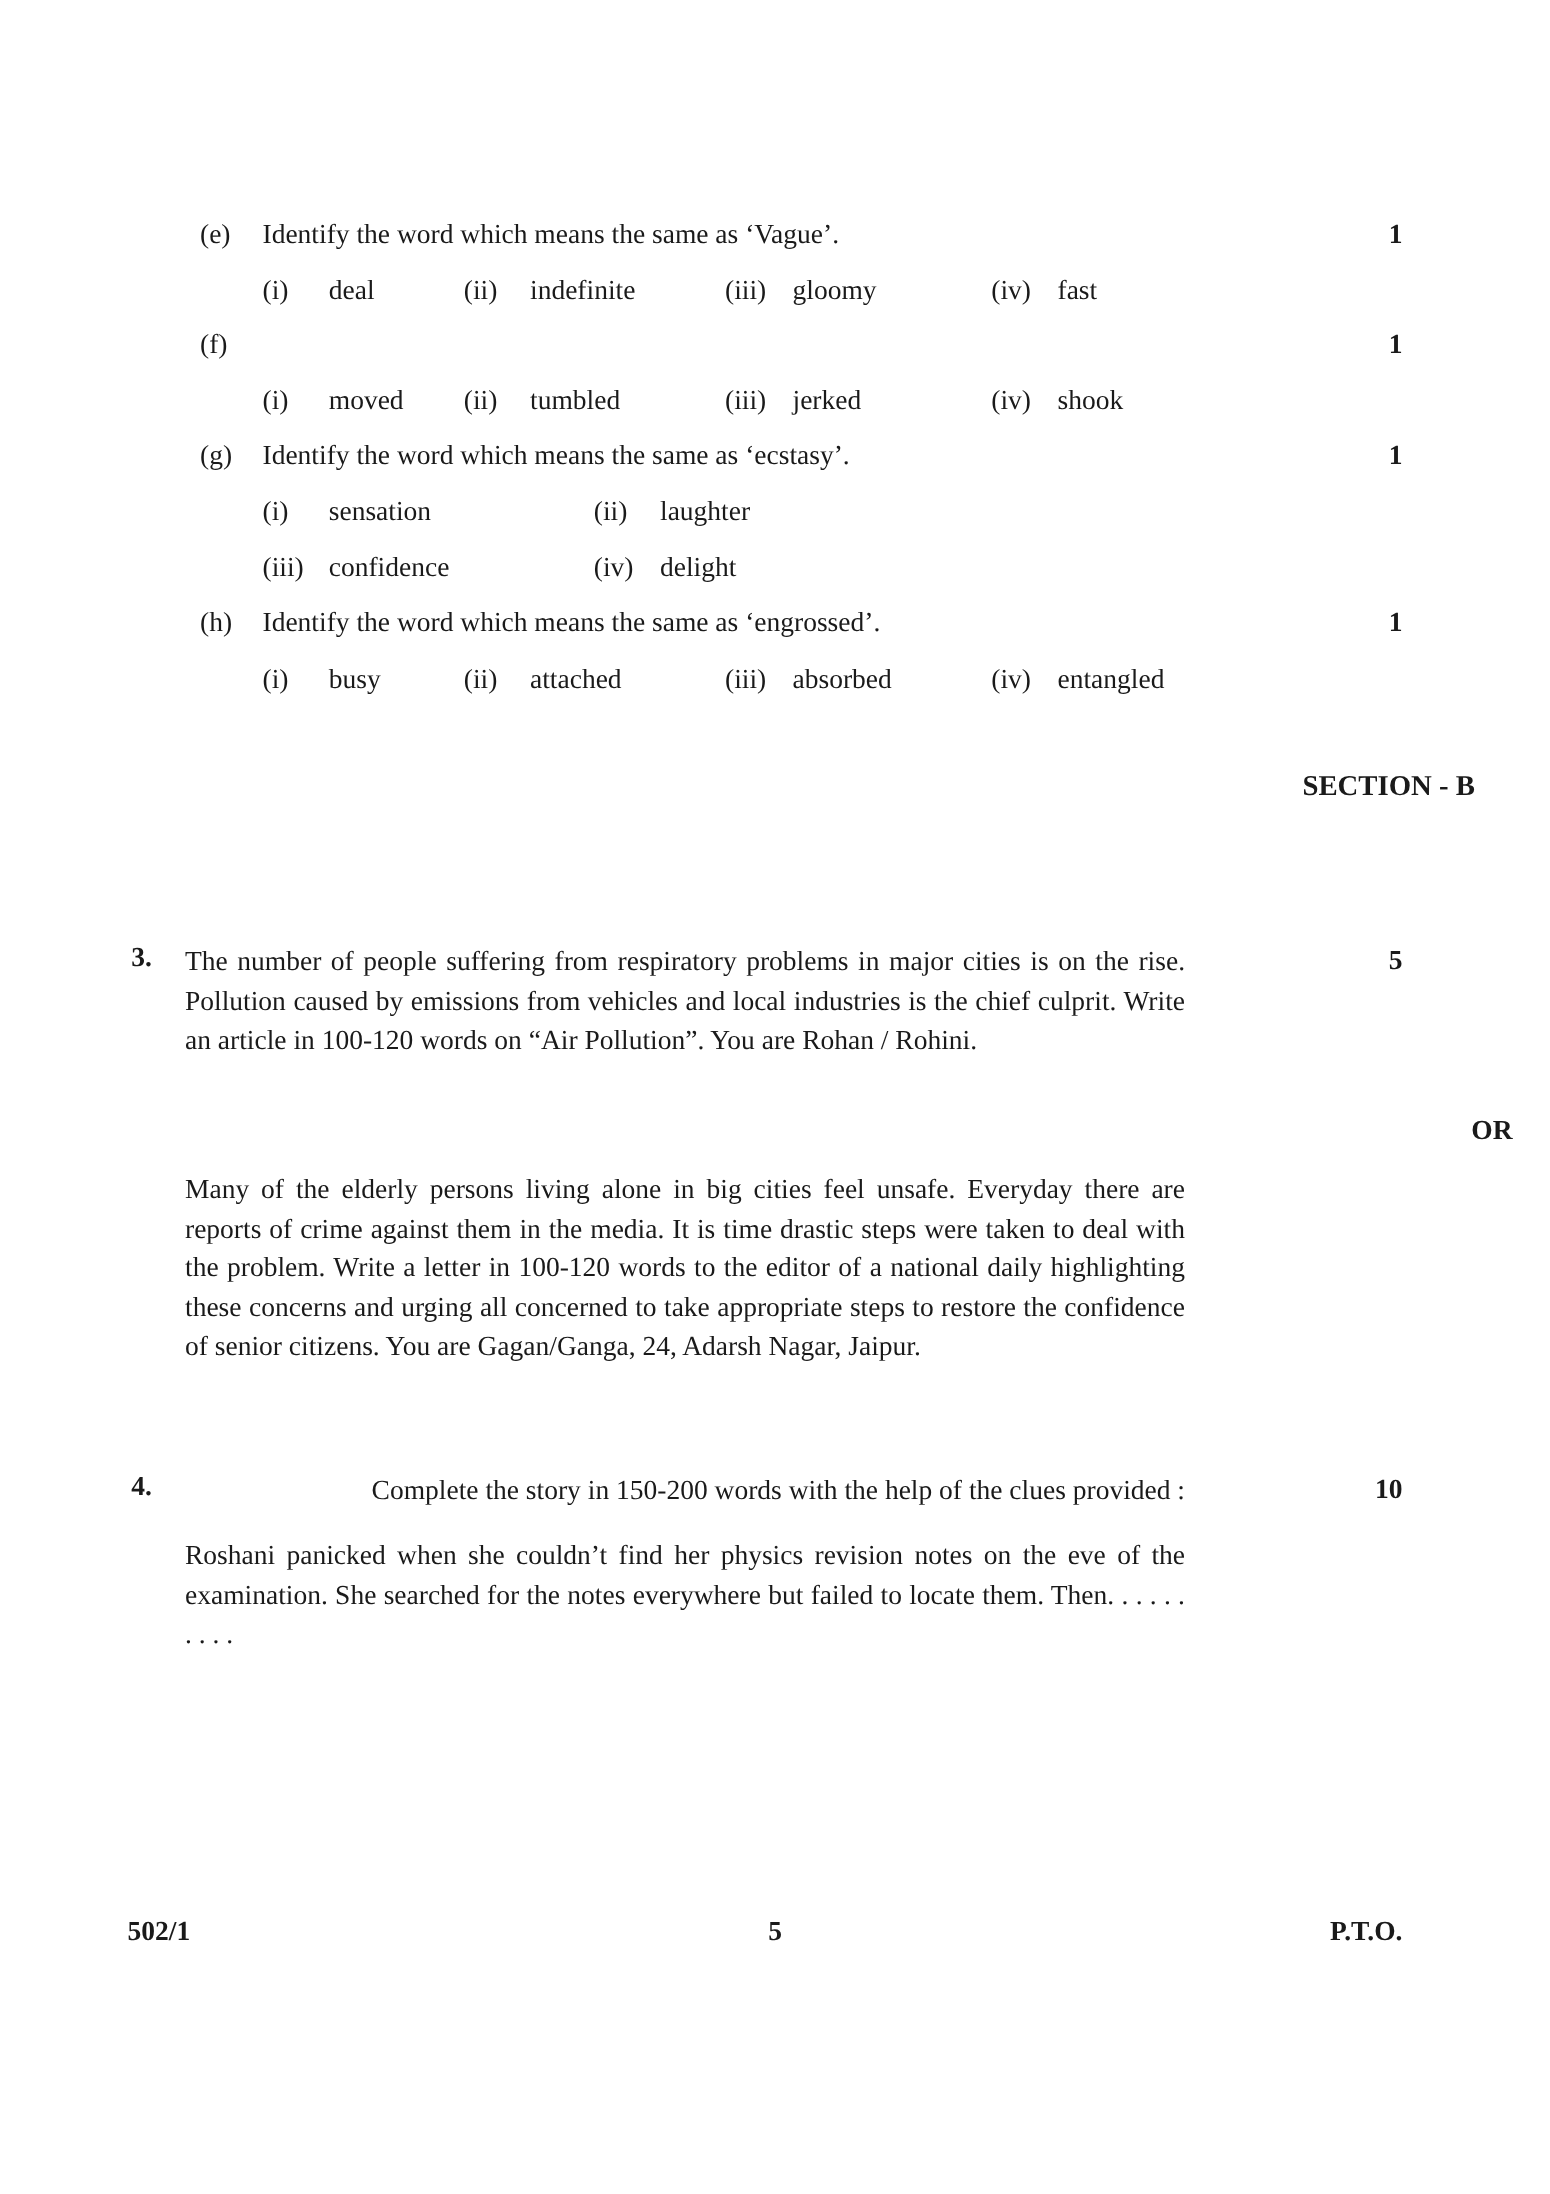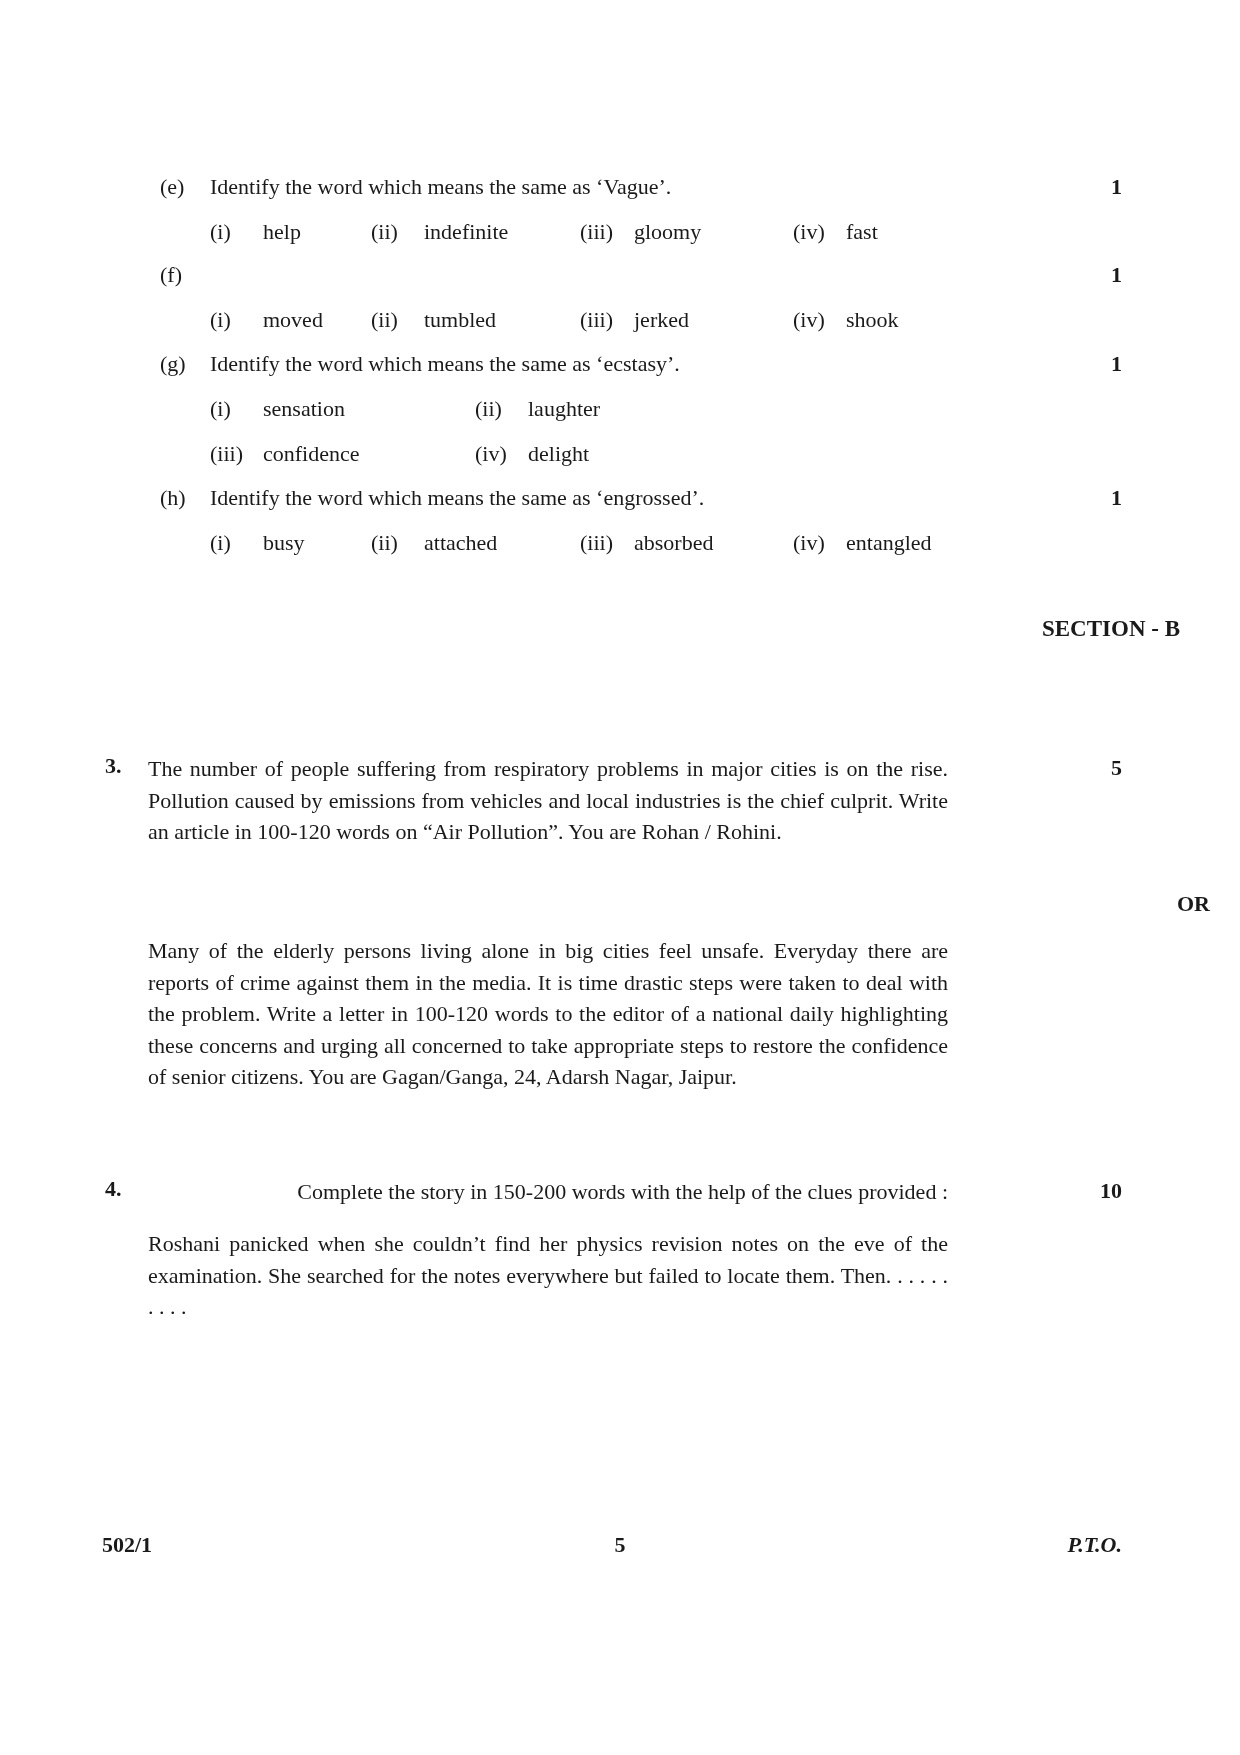--- a/index.html
+++ b/index.html
@@ -21,35 +21,35 @@
   .c1n{left:210px}.c1w{left:263px}
   .c2n{left:371px}.c2w{left:424px}
   .c3n{left:580px}.c3w{left:634px}
   .c4n{left:793px}.c4w{left:846px}
   .g2n{left:475px}.g2w{left:528px}
   .center{position:absolute;left:0;width:1180px;text-align:right;font-weight:bold;}
   .qnum{position:absolute;left:105px;font-weight:bold;}
   .para{position:absolute;left:148px;width:800px;text-align:justify;line-height:31.5px;}
   .footer-left{position:absolute;left:102px;font-weight:bold;}
   .footer-center{position:absolute;left:0;width:1240px;text-align:center;font-weight:bold;}
-  .footer-right{position:absolute;right:118px;font-weight:bold;font-style:italic;}
+  .footer-right{position:absolute;right:118px;font-weight:bold;}
 </style>
 </head>
 <body>
 
 <div class="page">
 
   <div class="row" style="top:174px">
     <span class="sq-label">(e)</span>
     <span class="sq-text">Identify the word which means the same as ‘Vague’.</span>
     <span class="marks">1</span>
   </div>
   <div class="row" style="top:219px">
     <span class="opt c1n">(i)</span>
-    <span class="opt c1w">help</span>
+    <span class="opt c1w">deal</span>
     <span class="opt c2n">(ii)</span>
     <span class="opt c2w">indefinite</span>
     <span class="opt c3n">(iii)</span>
     <span class="opt c3w">gloomy</span>
     <span class="opt c4n">(iv)</span>
     <span class="opt c4w">fast</span>
   </div>
 
   <div class="row" style="top:262px">
     <span class="sq-label">(f)</span>

